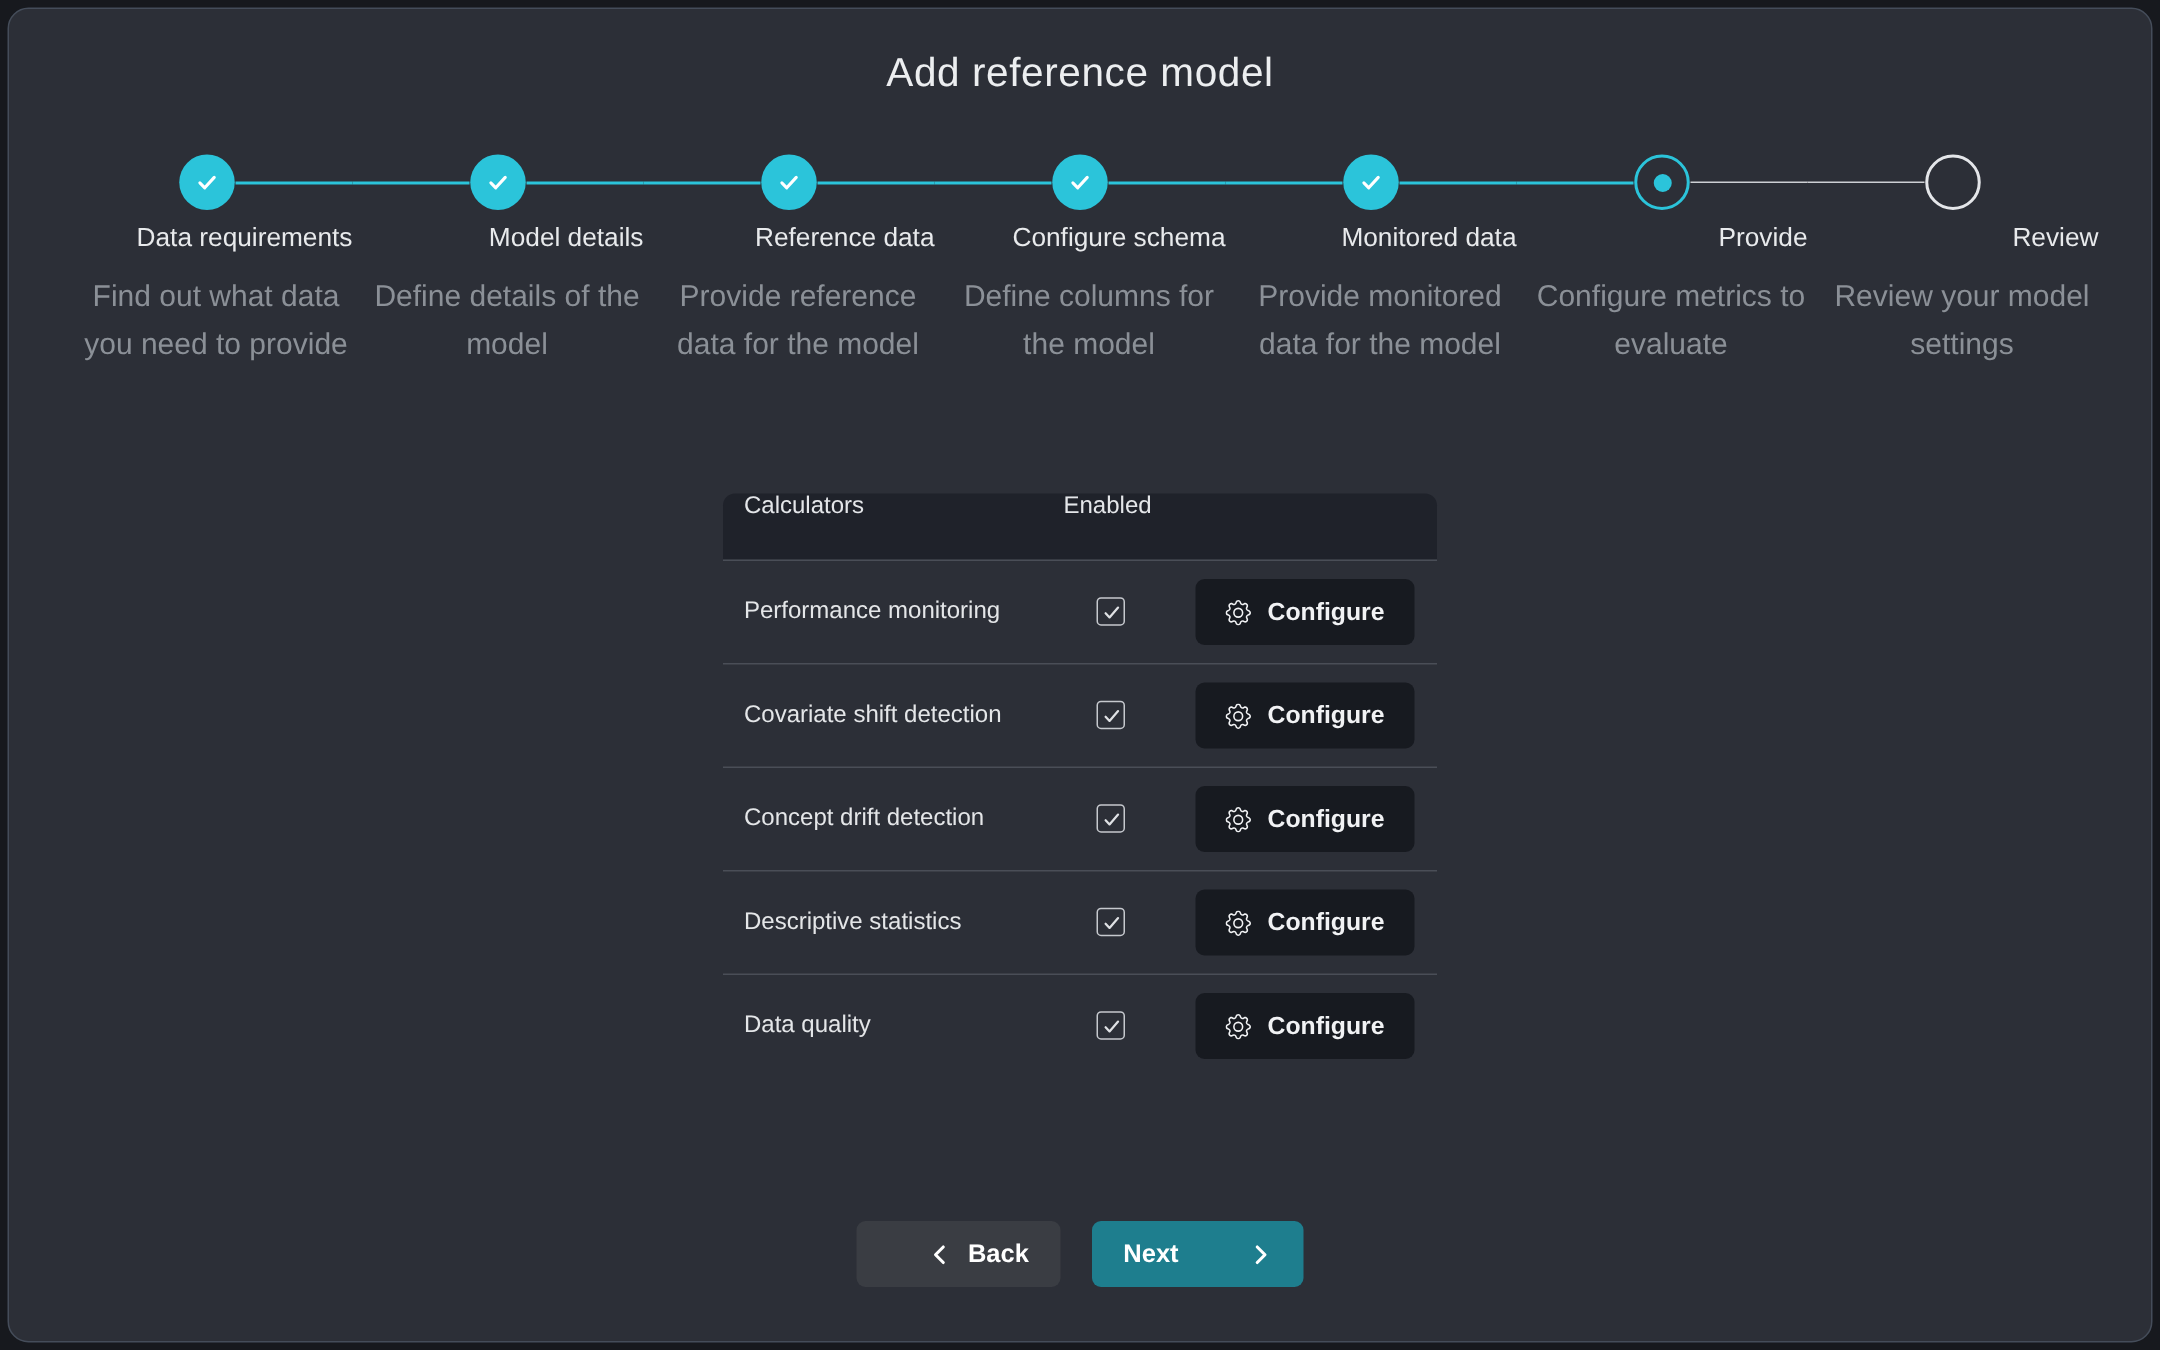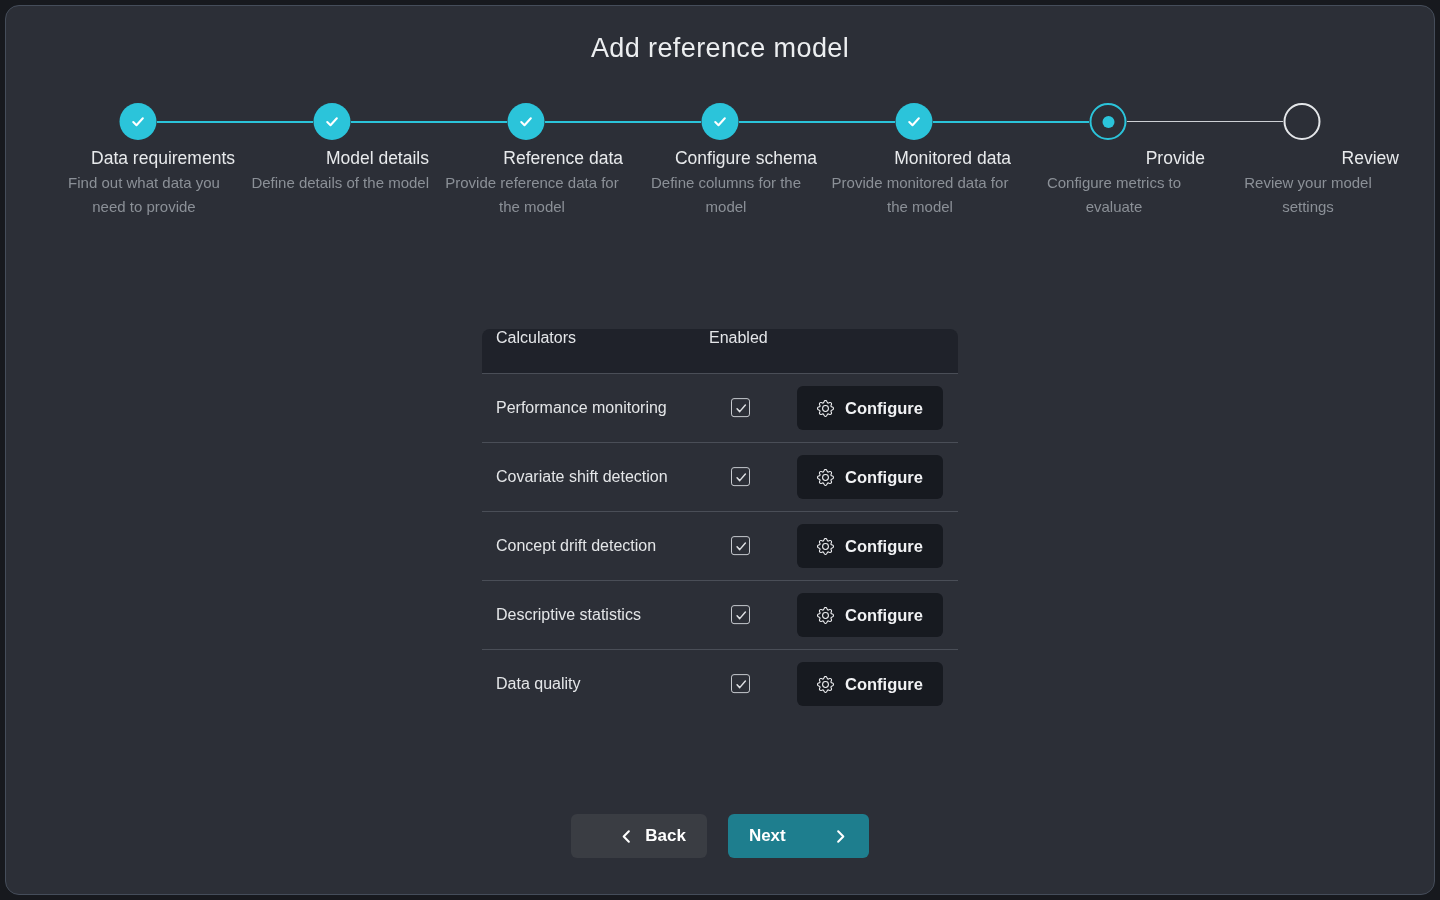--- a/index.html
+++ b/index.html
@@ -37,21 +37,21 @@
     display:flex; align-items:center; justify-content:center; cursor:pointer;
   }
   .circle.complete{ background:var(--accent); }
   .circle.active{ border:2.5px solid var(--accent); }
   .circle.upcoming{ border:2px solid #e4e6e9; }
   .circle .check{ display:none; }
   .circle.complete .check{ display:block; }
   .dot{ display:none; width:12px; height:12px; border-radius:50%; background:var(--accent); }
   .circle.active .dot{ display:block; }
   .step-title{ margin-top:7px; font-size:17.5px; color:#e8eaec; }
-  .step-desc{ margin-top:2px; font-size:15px; line-height:1.6; color:#8b9097;
+  .step-desc{ margin-top:13px; font-size:20px; line-height:1.6; color:#8b9097;
     text-align:center; max-width:182px; }
   
   .table{ position:absolute; top:323px; left:50%; transform:translateX(-50%); width:476px; }
   .thead{ height:44px; background:var(--thead); border-radius:8px 8px 0 0;
     position:relative; display:flex; align-items:flex-start; color:#e4e6e9; font-size:16px; }
   .th-calc{ margin-left:14px; }
   .th-enabled{ position:absolute; left:227px; }
   .row{ height:68px; position:relative; border-top:1px solid #4a4e57;
     display:flex; align-items:center; }
   .row-label{ margin-left:14px; font-size:16px; color:#e4e6e8; }

